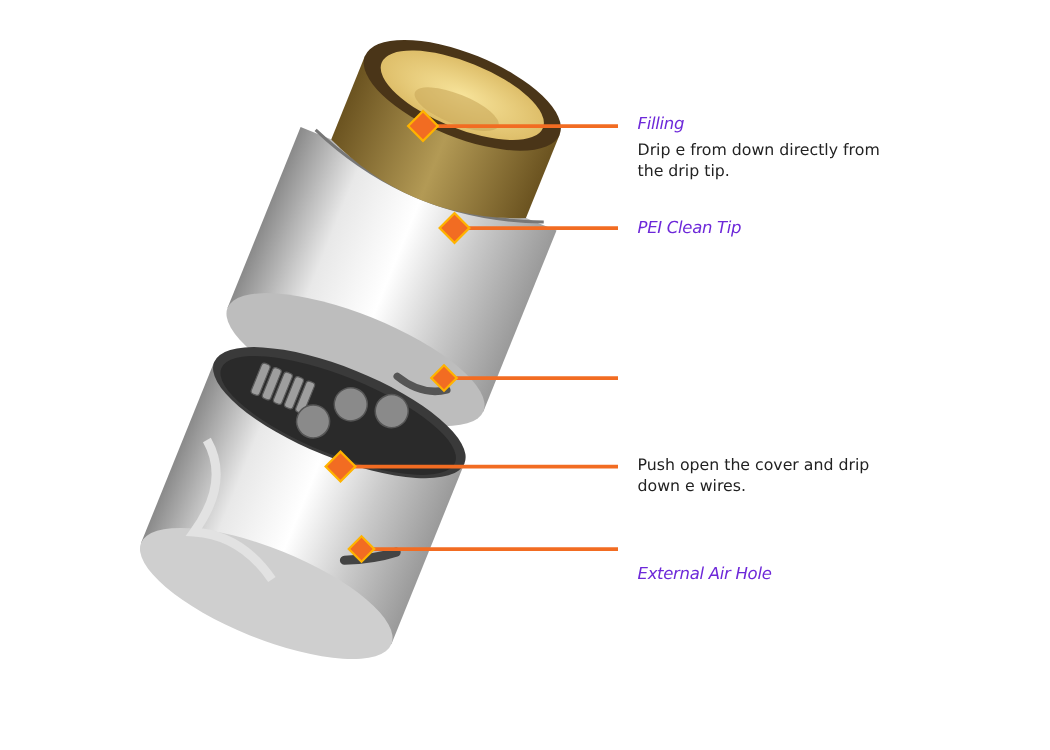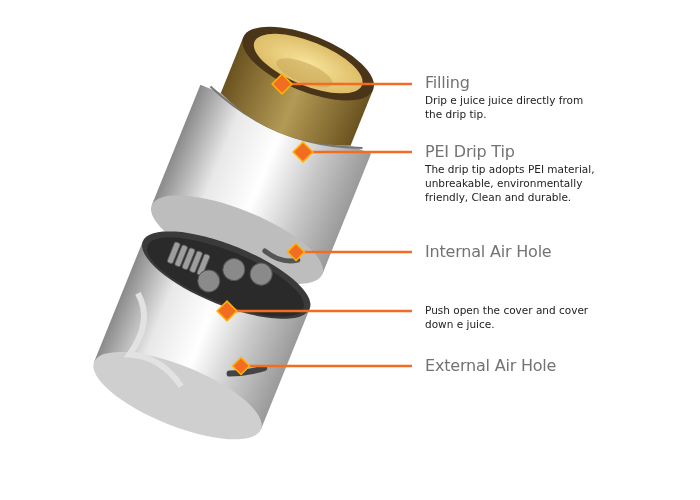--- a/index.html
+++ b/index.html
@@ -1,19 +1,19 @@
 <!DOCTYPE html>
 <html><head>
 <meta charset="utf-8">
 <style>
   html,body{margin:0;padding:0;}
   body{width:700px;height:500px;background:#ffffff;position:relative;overflow:hidden;font-family:"DejaVu Sans","Liberation Sans",sans-serif;}
   .illus{position:absolute;left:0;top:0;width:700px;height:500px;}
   .callout{position:absolute;left:425px;width:275px;}
-  .callout .title{color:#737373;font-size:16px;line-height:18px;font-weight:normal;letter-spacing:-0.2px;}
+  .callout .title{color:#6d28d9;font-size:11px;line-height:18px;font-weight:normal;letter-spacing:-0.2px;font-style:italic;}
   .callout .desc{color:#222;font-size:10.5px;line-height:14px;margin-top:1px;}
 </style>
 </head>
 <body>
 
 <svg class="illus" viewBox="0 0 700 500" xmlns="http://www.w3.org/2000/svg">
   <defs>
     <linearGradient id="steel" x1="0" y1="0" x2="1" y2="0">
       <stop offset="0" stop-color="#8a8a8a"></stop>
       <stop offset="0.25" stop-color="#e8e8e8"></stop>
@@ -80,31 +80,29 @@
     <rect x="275" y="77" width="14" height="14" transform="rotate(45 282 84)"></rect>
     <rect x="296" y="145" width="14" height="14" transform="rotate(45 303 152)"></rect>
     <rect x="290" y="246" width="12" height="12" transform="rotate(45 296 252)"></rect>
     <rect x="220" y="304" width="14" height="14" transform="rotate(45 227 311)"></rect>
     <rect x="235" y="360" width="12" height="12" transform="rotate(45 241 366)"></rect>
   </g>
 </svg>
 
 <div class="callout" style="top:74px">
   <div class="title">Filling</div>
-  <div class="desc" style="width:165px">Drip e juice juice directly from the drip tip.</div>
+  <div class="desc" style="width:165px">Drip e from down directly from the drip tip.</div>
 </div>
 
 <div class="callout" style="top:143px">
-  <div class="title">PEI Drip Tip</div>
-  <div class="desc" style="width:175px">The drip tip adopts PEI material, unbreakable, environmentally friendly, Clean and durable.</div>
+  <div class="title">PEI Clean Tip</div>
 </div>
 
 <div class="callout" style="top:243px">
-  <div class="title">Internal Air Hole</div>
 </div>
 
 <div class="callout" style="top:302px">
-  <div class="desc" style="width:165px">Push open the cover and cover down e juice.</div>
+  <div class="desc" style="width:165px">Push open the cover and drip down e wires.</div>
 </div>
 
-<div class="callout" style="top:357px">
+<div class="callout" style="top:374px">
   <div class="title">External Air Hole</div>
 </div>
 
 </body></html>

